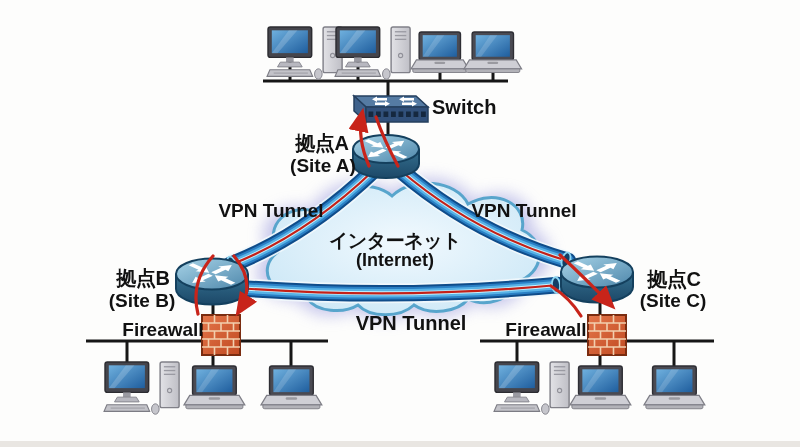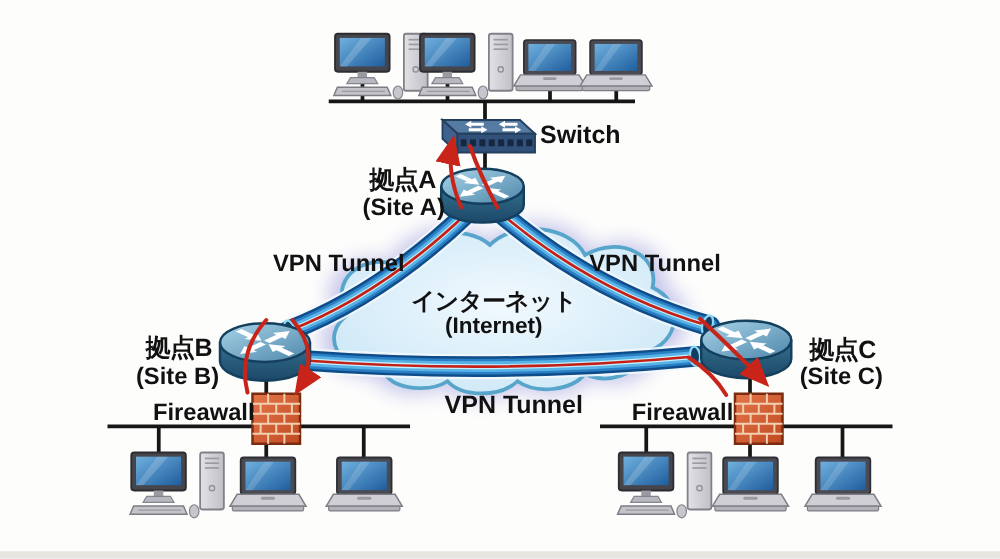--- a/index.html
+++ b/index.html
@@ -1,18 +1,18 @@
 <!DOCTYPE html>
 <html><head>
 <meta charset="utf-8">
 <style>
   html,body{margin:0;padding:0;background:#ffffff;}
   #stage{
     position:relative;width:800px;height:447px;overflow:hidden;
-    background:#e5e5e5;
+    background:#fde047;
     font-family:"Liberation Sans","DejaVu Sans",sans-serif;
   }
   svg{display:block;}
   text{
     font-family:"Liberation Sans","DejaVu Sans",sans-serif;
     font-weight:bold;
     fill:#111111;
   }
   .lbl-jp{letter-spacing:-0.5px;}
 </style>

